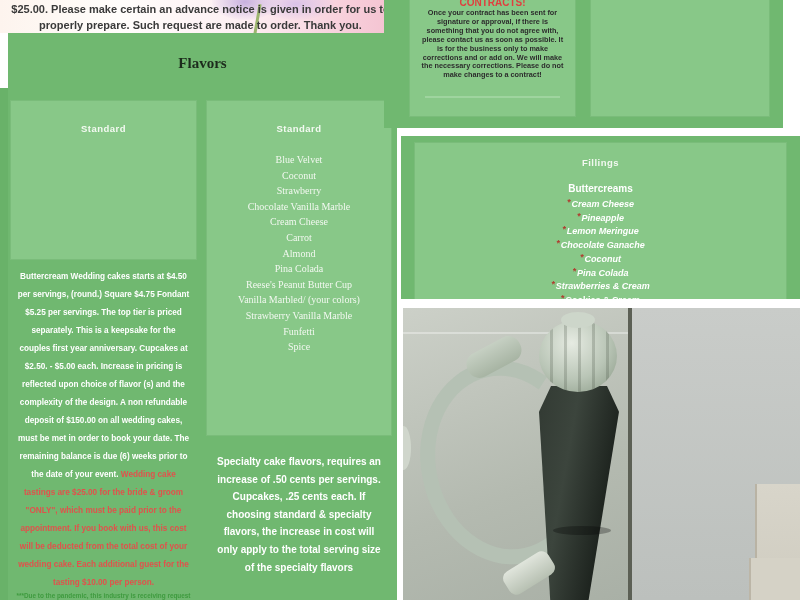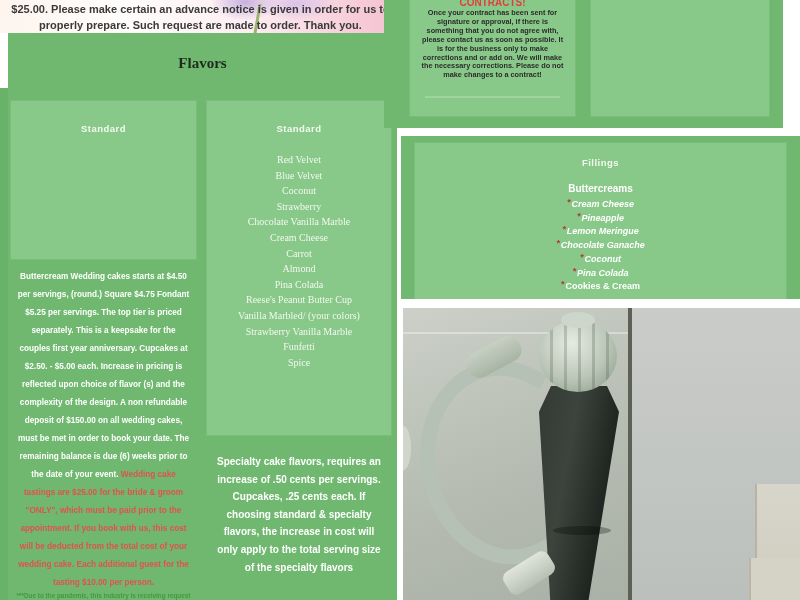--- a/index.html
+++ b/index.html
@@ -115,21 +115,20 @@
 <div class="abs left-panel">
   <div class="abs flavors-title">Flavors</div>
 
   <div class="abs inner-box std-box">
     <div class="box-head">Standard</div>
   </div>
 
   <div class="abs inner-box spc-box">
     <div class="box-head">Standard</div>
     <div class="spc-list">
-        <div class="spc-item">Red Velvet</div>
         <div class="spc-item">Blue Velvet</div>
         <div class="spc-item">Coconut</div>
         <div class="spc-item">Strawberry</div>
         <div class="spc-item">Chocolate Vanilla Marble</div>
         <div class="spc-item">Cream Cheese</div>
         <div class="spc-item">Carrot</div>
         <div class="spc-item">Almond</div>
         <div class="spc-item">Pina Colada</div>
         <div class="spc-item">Reese's Peanut Butter Cup</div>
         <div class="spc-item">Vanilla Marbled/ (your colors)</div>
@@ -163,20 +162,21 @@
   <div class="abs inner-box fill-box">
     <div class="fill-title">Fillings</div>
     <div class="fill-sub">Buttercreams</div>
     <div class="fill-list">
         <div class="fill-item"><span class="ast">*</span><span>Cream Cheese</span></div>
         <div class="fill-item"><span class="ast">*</span><span>Pineapple</span></div>
         <div class="fill-item"><span class="ast">*</span><span>Lemon Meringue</span></div>
         <div class="fill-item"><span class="ast">*</span><span>Chocolate Ganache</span></div>
         <div class="fill-item"><span class="ast">*</span><span>Coconut</span></div>
         <div class="fill-item"><span class="ast">*</span><span>Pina Colada</span></div>
+        <div class="fill-item"><span class="ast">*</span><span>Strawberries &amp; Cream</span></div>
       </div>
     <div class="fill-item"><span class="ast">*</span><span>Cookies &amp; Cream</span></div>
   </div>
 </div>
 
 <div class="abs photo">
   <div class="abs wall-left"></div>
   <div class="abs wall-right"></div>
   <div class="abs wall-seam-h"></div>
   <div class="abs wall-seam"></div>

